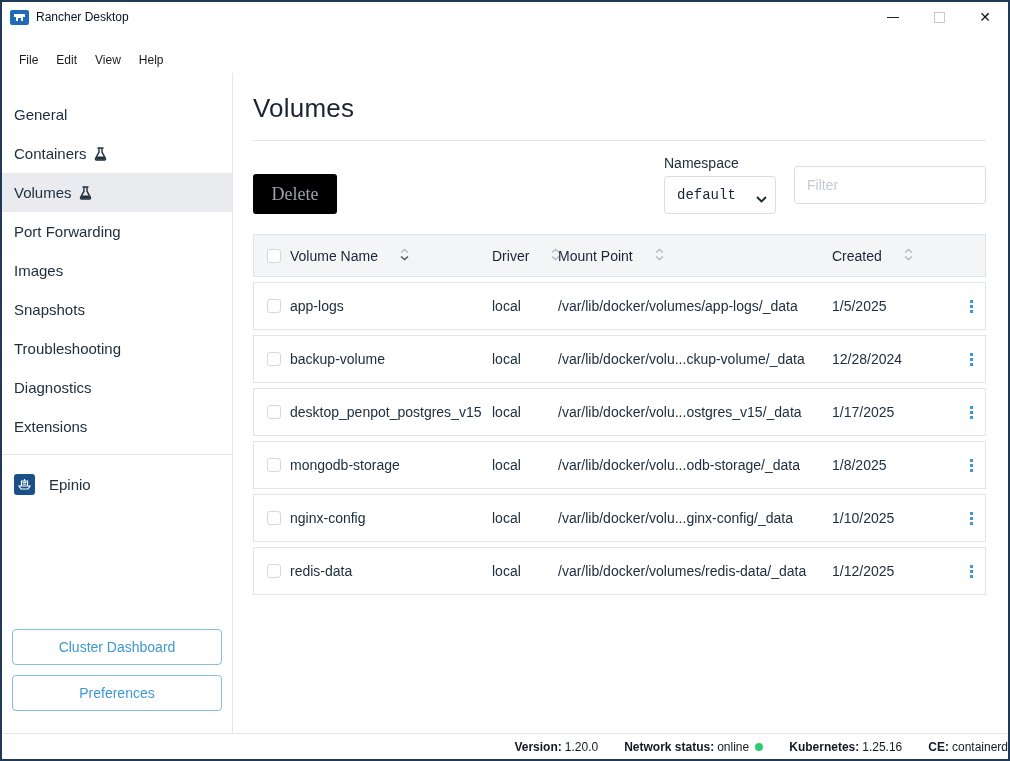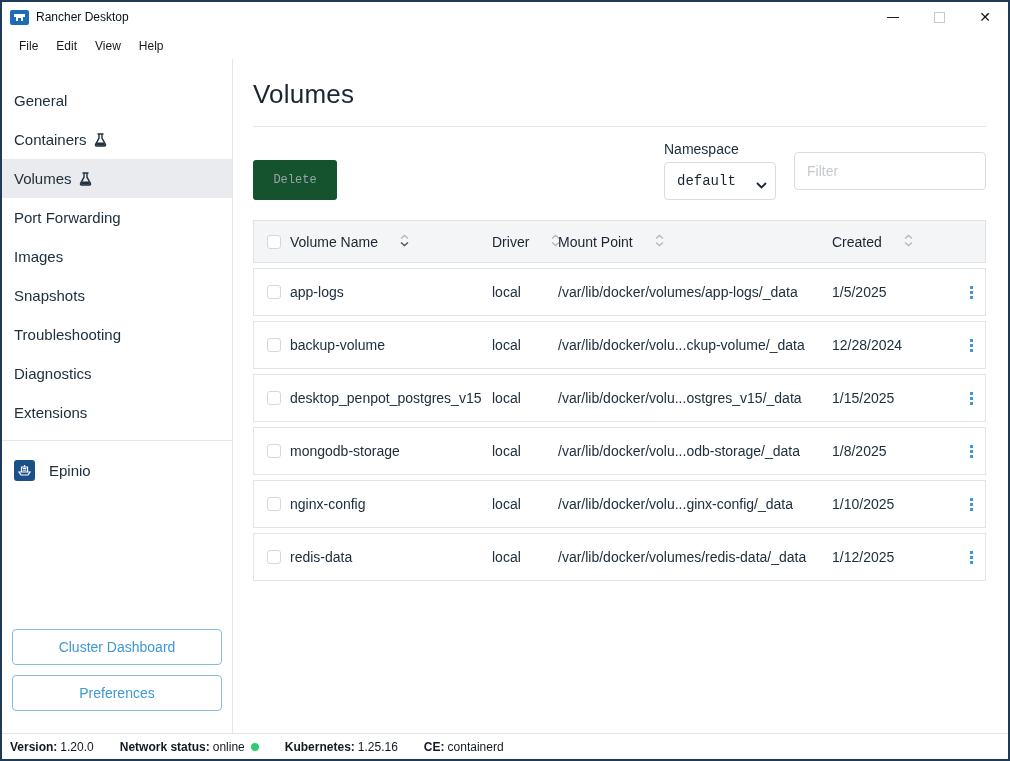--- a/index.html
+++ b/index.html
@@ -12,21 +12,21 @@
   .titlebar { height:30px; display:flex; align-items:center; padding-left:8px; flex:0 0 auto; }
   .app-icon { width:19px; height:15px; background:#1e6bb8; border-radius:2px; display:flex; align-items:center; justify-content:center; margin-right:7px; }
   .app-title { font-size:12px; color:#0b1320; }
   .win-controls { margin-left:auto; display:flex; height:100%; }
   .win-btn { width:46px; height:100%; display:flex; align-items:center; justify-content:center; cursor:pointer; }
   .min-glyph { width:12px; height:0; border-top:1.5px solid #222; }
   .max-glyph { width:11px; height:11px; border:1.5px solid #c9c9c9; }
   .close-glyph { font-size:14px; color:#111; line-height:1; }
 
   
-  .menubar { height:27px; display:flex; align-items:center; padding-left:8px; flex:0 0 auto; }
+  .menubar { height:27px; display:flex; align-items:center; padding-left:8px; flex:0 0 auto;margin-top:14px; }
   .menu-item { font-size:12px; color:#1a1a1a; padding:4px 9px; cursor:pointer; }
 
   
   .body { flex:1 1 auto; display:flex; min-height:0; }
 
   
   .sidebar { width:231px; flex:0 0 auto; border-right:1px solid #e3e5e9; display:flex; flex-direction:column; padding-top:22px; }
   .nav-item { display:flex; align-items:center; gap:7px; font-size:15px; color:#20303e; padding:8px 12px; height:39px; cursor:pointer; }
   .nav-item.active { background:#e9ebee; }
   .flask { display:inline-flex; margin-top:1px; }
@@ -38,21 +38,21 @@
   .sidebar-spacer { flex:1 1 auto; }
   .sidebar-buttons { padding:0 10px 22px 10px; display:flex; flex-direction:column; gap:10px; }
   .outline-btn { height:36px; width:100%; background:#fff; border:1px solid #86bede; border-radius:4px; color:#3d98d3; font-size:14px; cursor:pointer; font-family:inherit; }
 
   
   .main { flex:1 1 auto; padding:20px 22px 0 20px; overflow:hidden; }
   .page-title { font-size:26px; font-weight:500; color:#1a2433; letter-spacing:.2px; }
   .title-rule { border:none; border-top:1px solid #e5e7ea; margin:16px 0 0 0; }
 
   .toolbar { margin-top:14px; display:flex; align-items:flex-end; justify-content:space-between; }
-  .delete-btn { width:84px; height:40px; background:#14532d; color:#99a2ad; border:none; border-radius:3px; font-size:12px; font-family:Liberation Mono, monospace; cursor:default; }
+  .delete-btn { width:84px; height:40px; background:#000000; color:#99a2ad; border:none; border-radius:3px; font-size:18px; font-family:Liberation Serif, serif; cursor:default; }
   .toolbar-right { display:flex; align-items:center; gap:18px; }
   .ns-group { display:flex; flex-direction:column; gap:5px; }
   .ns-label { font-size:14px; color:#20303e; }
   .select-wrap { position:relative; }
   .ns-select { width:112px; height:38px; border:1px solid #d9dce1; border-radius:4px; background:#fff; font-size:14px; color:#1a2433; padding:0 26px 0 12px; appearance:none; -webkit-appearance:none; font-family:Liberation Mono, monospace; }
   .select-chevron { position:absolute; right:9px; top:13px; pointer-events:none; }
   .filter-input { width:192px; height:38px; border:1px solid #d9dce1; border-radius:4px; padding:0 12px; font-size:14px; color:#1a2433; font-family:inherit; }
   .filter-input::placeholder { color:#c6cad0; }
 
   
@@ -61,21 +61,21 @@
   .thead { height:43px; background:#f4f5f7; border:1px solid #dfe2e7; font-size:14px; color:#1a2433; }
   .th { display:flex; align-items:flex-start; gap:22px; cursor:pointer; }
   .trow { height:48px; background:#fff; border:1px solid #e2e4e8; margin-top:5px; font-size:14px; color:#20303e; }
   .cell { overflow:hidden; white-space:nowrap; text-overflow:ellipsis; padding-right:8px; }
   .checkbox { width:14px; height:14px; border:1px solid #d4d8dd; border-radius:3px; background:#fff; margin-left:13px; cursor:pointer; }
   .carets { display:inline-flex; flex-direction:column; line-height:0; }
   .kebab { display:flex; flex-direction:column; gap:2px; align-items:center; justify-self:center; cursor:pointer; padding:4px; }
   .kebab span { width:3px; height:3px; background:#3d98d3; display:block; }
 
   
-  .statusbar { flex:0 0 auto; height:26px; border-top:1px solid #e3e5e9; display:flex; align-items:center; padding-left:8px; gap:26px; font-size:12px; color:#141a24; }
+  .statusbar { flex:0 0 auto; height:26px; border-top:1px solid #e3e5e9; display:flex; align-items:center; padding-left:8px; gap:26px; font-size:12px; color:#141a24;justify-content:flex-end; }
   .status-item { display:flex; align-items:center; gap:3px; }
   .status-item b { font-weight:700; }
   .dot { width:8px; height:8px; border-radius:50%; background:#2ecc71; display:inline-block; margin-left:3px; }
 </style>
 </head>
 <body>
 
 <div class="window">
 
   <div class="titlebar">
@@ -275,21 +275,21 @@
               <span></span>
               <span></span>
             </span>
           </div>
 
           <div class="tgrid trow">
             <span class="checkbox"></span>
             <span class="cell">desktop_penpot_postgres_v15</span>
             <span class="cell">local</span>
             <span class="cell">/var/lib/docker/volu...ostgres_v15/_data</span>
-            <span class="cell">1/15/2025</span>
+            <span class="cell">1/17/2025</span>
             <span class="kebab">
               <span></span>
               <span></span>
               <span></span>
             </span>
           </div>
 
           <div class="tgrid trow">
             <span class="checkbox"></span>
             <span class="cell">mongodb-storage</span>

